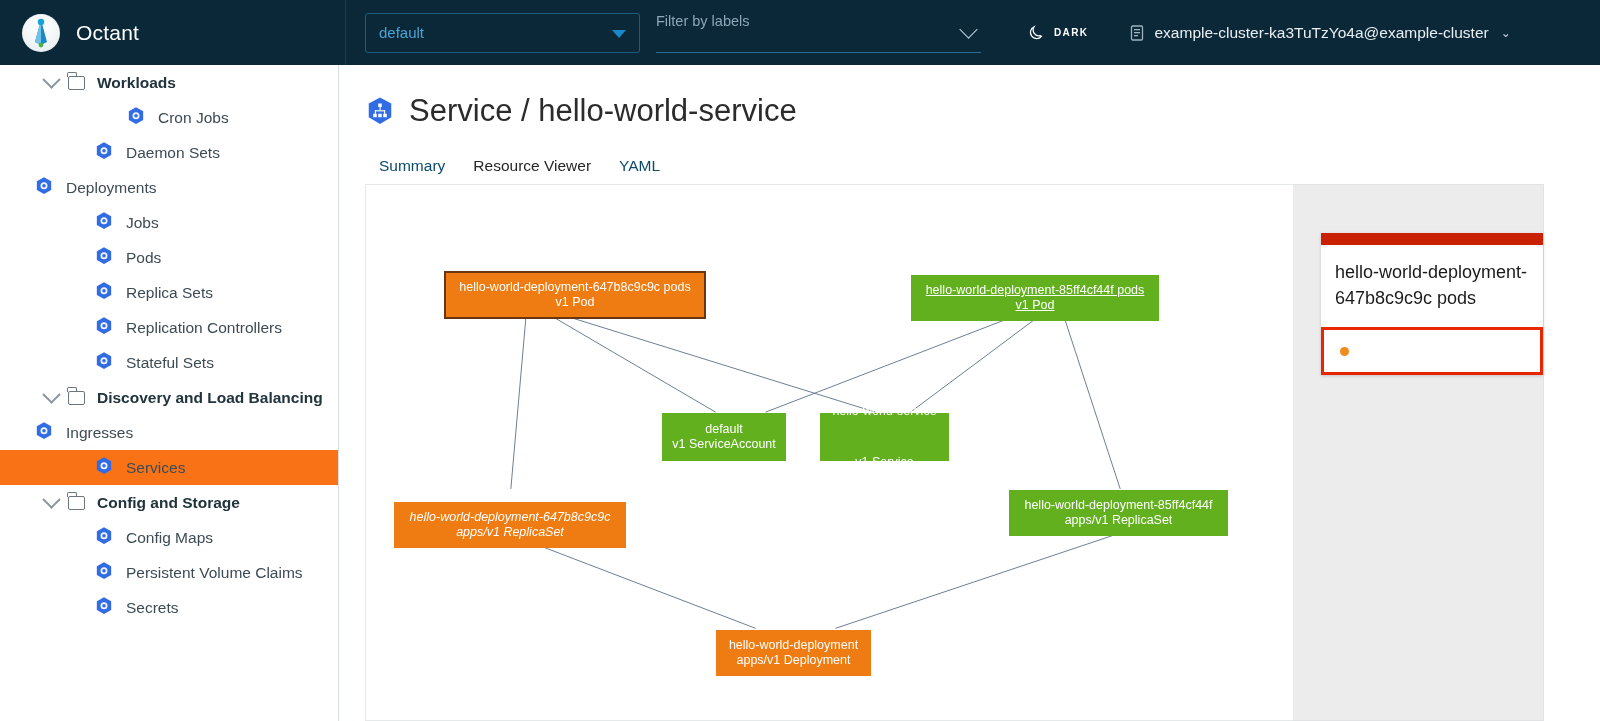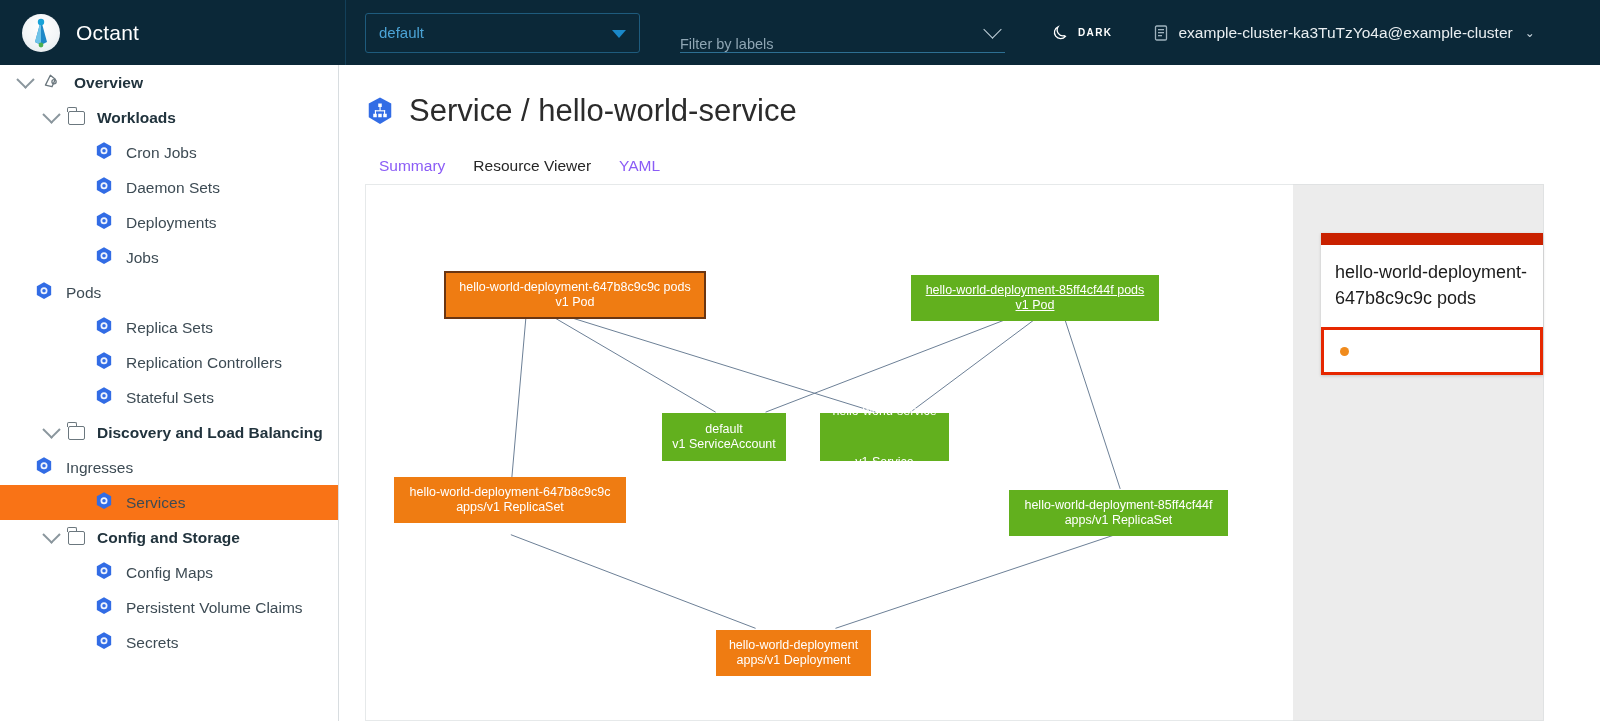--- a/index.html
+++ b/index.html
@@ -50,24 +50,24 @@
   .ns-select .val { color: #4ba3d6; font-size: 15px; }
   .caret-fill {
     position: absolute; right: 13px; top: 50%; margin-top: -3px;
     width: 0; height: 0;
     border-left: 7px solid transparent;
     border-right: 7px solid transparent;
     border-top: 8px solid #1a88c9;
   }
 
   .label-filter {
-    margin-left: 40px;
+    margin-left: 16px;
     width: 325px; height: 40px;
     border-bottom: 1px solid #2d6f93;
-    display: flex; align-items: flex-end;
+    display: flex; align-items: flex-start;
     position: relative;
   }
   .label-filter .ph { color: #8fa6b4; font-size: 14.5px; }
   .chev-down {
     position: absolute; right: 6px; top: 10px;
     width: 13px; height: 13px;
     border-right: 1.6px solid #c3d3dc;
     border-bottom: 1.6px solid #c3d3dc;
     transform: rotate(45deg);
   }
@@ -143,21 +143,21 @@
   }
   .title-ico { width: 30px; height: 30px; flex:0 0 auto; }
 
   .tabs {
     margin: 22px 0 0 26px;
     display: flex; align-items: flex-end; gap: 0;
     border-bottom: 1px solid #e0e3e5;
     width: 1179px;
   }
   .tab {
-    font-size: 15.5px; color: #8b5cf6;
+    font-size: 15.5px; color: #0c4a6e;
     padding: 6px 14px 10px 14px;
     border-bottom: 3px solid transparent;
     margin-bottom: -1px;
     cursor: pointer;
   }
   .tab.active { color: #262626; border-bottom-color: #1577b8; }
 
   .viewer-wrap {
     position: absolute; top: 119px; left: 26px;
     width: 1179px; height: 537px;
@@ -262,74 +262,64 @@
       <rect x="5" y="8" width="6" height="1.3" fill="#9fb2bd"></rect>
       <rect x="5" y="11" width="4" height="1.3" fill="#9fb2bd"></rect>
     </svg>
     <span>example-cluster-ka3TuTzYo4a@example-cluster</span>
     <span class="chev-sm">⌄</span>
   </div>
 </div>
 
 <div class="sidebar">
   <div id="nav-list">
-      <div class="nav-row group" style="padding-left: 8px;">
-        <span class="twisty-wrap">
-          <span class="twisty"></span>
-        </span>
-        <span><svg class="eye-ico" viewBox="0 0 24 22">
-            <path d="M4 16 L10 4 L16 9 L12 18 Z" fill="none" stroke="#6b777e" stroke-width="1.6" stroke-linejoin="round"></path>
-            <circle cx="14.5" cy="12" r="2.6" fill="none" stroke="#6b777e" stroke-width="1.6"></circle>
-          </svg></span>
-        <span class="nav-label">Overview</span>
-      </div>
       <div class="nav-row group" style="padding-left: 34px;">
         <span class="twisty-wrap">
           <span class="twisty"></span>
         </span>
         <span class="folder"></span>
         <span class="nav-label">Workloads</span>
       </div>
-      <div class="nav-row leaf" style="padding-left: 60px;">
+      <div class="nav-row leaf" style="padding-left: 92px;">
         <span style="width:34px;flex:0 0 auto"></span>
         <span><svg class="k8s-ico" viewBox="0 0 24 24">
             <polygon points="12,1.6 20.6,6.3 20.6,16.8 12,21.6 3.4,16.8 3.4,6.3" fill="#326ce5"></polygon>
             <circle cx="12" cy="11.6" r="4.2" fill="#ffffff" opacity=".92"></circle>
             <circle cx="12" cy="11.6" r="2.1" fill="#326ce5"></circle>
           </svg></span>
         <span class="nav-label">Cron Jobs</span>
       </div>
       <div class="nav-row leaf" style="padding-left: 60px;">
         <span style="width:34px;flex:0 0 auto"></span>
         <span><svg class="k8s-ico" viewBox="0 0 24 24">
             <polygon points="12,1.6 20.6,6.3 20.6,16.8 12,21.6 3.4,16.8 3.4,6.3" fill="#326ce5"></polygon>
             <circle cx="12" cy="11.6" r="4.2" fill="#ffffff" opacity=".92"></circle>
             <circle cx="12" cy="11.6" r="2.1" fill="#326ce5"></circle>
           </svg></span>
         <span class="nav-label">Daemon Sets</span>
       </div>
-      <div class="nav-row leaf" style="padding-left: 60px;">
+      <div class="nav-row leaf" style="">
         <span style="width:34px;flex:0 0 auto"></span>
         <span><svg class="k8s-ico" viewBox="0 0 24 24">
             <polygon points="12,1.6 20.6,6.3 20.6,16.8 12,21.6 3.4,16.8 3.4,6.3" fill="#326ce5"></polygon>
             <circle cx="12" cy="11.6" r="4.2" fill="#ffffff" opacity=".92"></circle>
             <circle cx="12" cy="11.6" r="2.1" fill="#326ce5"></circle>
           </svg></span>
         <span class="nav-label">Deployments</span>
       </div>
       <div class="nav-row leaf" style="padding-left: 60px;">
         <span style="width:34px;flex:0 0 auto"></span>
         <span><svg class="k8s-ico" viewBox="0 0 24 24">
             <polygon points="12,1.6 20.6,6.3 20.6,16.8 12,21.6 3.4,16.8 3.4,6.3" fill="#326ce5"></polygon>
             <circle cx="12" cy="11.6" r="4.2" fill="#ffffff" opacity=".92"></circle>
             <circle cx="12" cy="11.6" r="2.1" fill="#326ce5"></circle>
           </svg></span>
         <span class="nav-label">Jobs</span>
       </div>
-      <div class="nav-row leaf" style="">
+      <div class="nav-row leaf" style="padding-left: 60px;">
         <span style="width:34px;flex:0 0 auto"></span>
         <span><svg class="k8s-ico" viewBox="0 0 24 24">
             <polygon points="12,1.6 20.6,6.3 20.6,16.8 12,21.6 3.4,16.8 3.4,6.3" fill="#326ce5"></polygon>
             <circle cx="12" cy="11.6" r="4.2" fill="#ffffff" opacity=".92"></circle>
             <circle cx="12" cy="11.6" r="2.1" fill="#326ce5"></circle>
           </svg></span>
         <span class="nav-label">Pods</span>
       </div>
       <div class="nav-row leaf" style="padding-left: 60px;">
         <span style="width:34px;flex:0 0 auto"></span>
@@ -470,21 +460,21 @@
             <div class="n2">v1 Pod</div>
           </div>
           <div class="node green" style="left: 296px; top: 228px; width: 124px; height: 48px;">
             <div class="n1">default</div>
             <div class="n2">v1 ServiceAccount</div>
           </div>
           <div class="node green" style="left: 454px; top: 228px; width: 129px; height: 48px; gap: 36px;">
             <div class="n1">hello-world-service</div>
             <div class="n2">v1 Service</div>
           </div>
-          <div class="node orange" style="left: 28px; top: 292px; width: 232px; height: 46px;">
+          <div class="node orange" style="left: 28px; top: 317px; width: 232px; height: 46px; font-style: italic;">
             <div class="n1">hello-world-deployment-647b8c9c9c</div>
             <div class="n2">apps/v1 ReplicaSet</div>
           </div>
           <div class="node green" style="left: 643px; top: 305px; width: 219px; height: 46px;">
             <div class="n1">hello-world-deployment-85ff4cf44f</div>
             <div class="n2">apps/v1 ReplicaSet</div>
           </div>
           <div class="node orange" style="left: 350px; top: 445px; width: 155px; height: 46px;">
             <div class="n1">hello-world-deployment</div>
             <div class="n2">apps/v1 Deployment</div>

